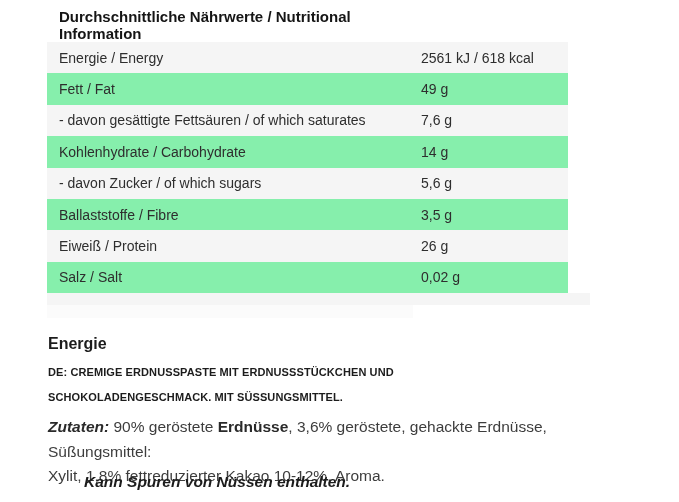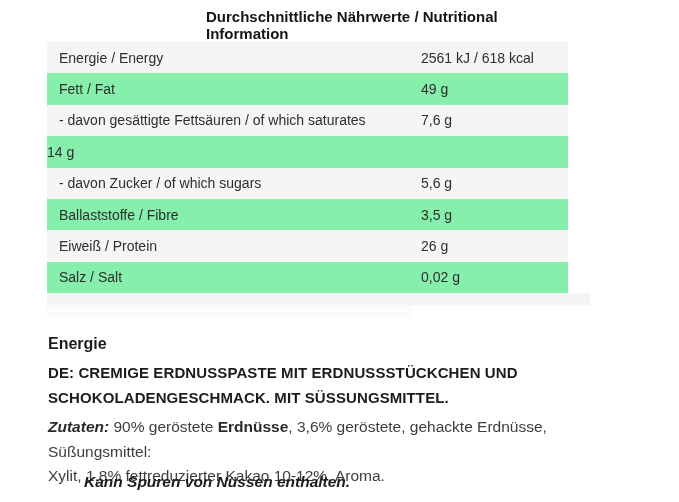--- a/index.html
+++ b/index.html
@@ -33,21 +33,20 @@
   .nt-row.odd  { background:#f5f5f5; }
   .nt-row.even { background:#86efac; }
   .nt-header {
     display:flex;
     align-items:center;
     height:34px;
     background:#ffffff;
     font-size:15px;
     font-weight:bold;
     color:#151515;
-    justify-content:flex-end;
   }
   .c1 {
     width:374px;
     padding-left:12px;
   }
   .c2 { flex:1; padding-right:4px; }
 
   
   .bar1 {
     position:absolute;
@@ -67,21 +66,21 @@
     position:absolute;
     left:48px; top:334px;
     font-size:16px;
     font-weight:bold;
     color:#1c1c1c;
     line-height:20px;
   }
   .description {
     position:absolute;
     left:48px; top:360px;
-    font-size:15px;
+    font-size:11px;
     font-weight:bold;
     color:#1c1c1c;
     line-height:25px;
     letter-spacing:0.1px;
   }
   .ingredients {
     position:absolute;
     left:48px; top:415px;
     font-size:15.5px;
     color:#3d3d3d;
@@ -117,20 +116,21 @@
     </div>
     <div class="nt-row even">
       <div class="c1">Fett / Fat</div>
       <div class="c2">49 g</div>
     </div>
     <div class="nt-row odd">
       <div class="c1">- davon gesättigte Fettsäuren / of which saturates</div>
       <div class="c2">7,6 g</div>
     </div>
     <div class="nt-row even">
+      <div class="c1">Kohlenhydrate / Carbohydrate</div>
       <div class="c2">14 g</div>
     </div>
     <div class="nt-row odd">
       <div class="c1">- davon Zucker / of which sugars</div>
       <div class="c2">5,6 g</div>
     </div>
     <div class="nt-row even">
       <div class="c1">Ballaststoffe / Fibre</div>
       <div class="c2">3,5 g</div>
     </div>

